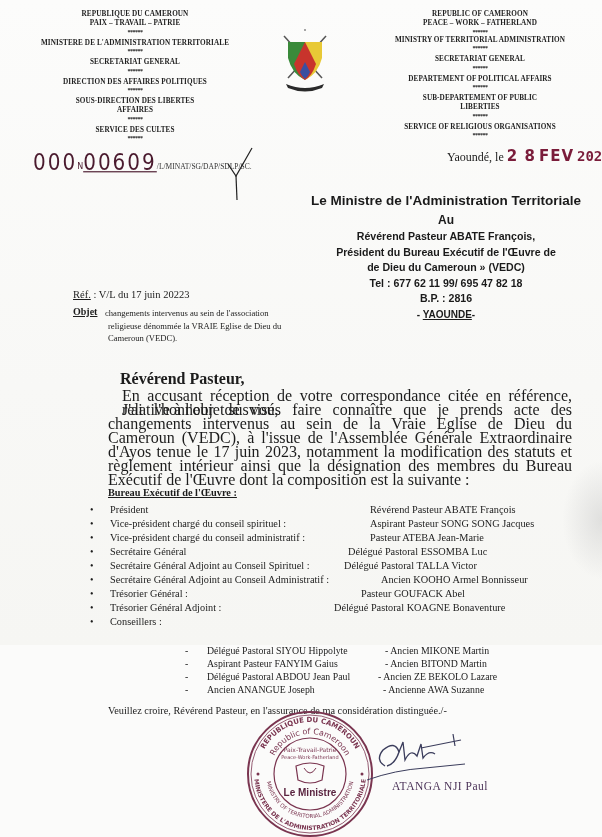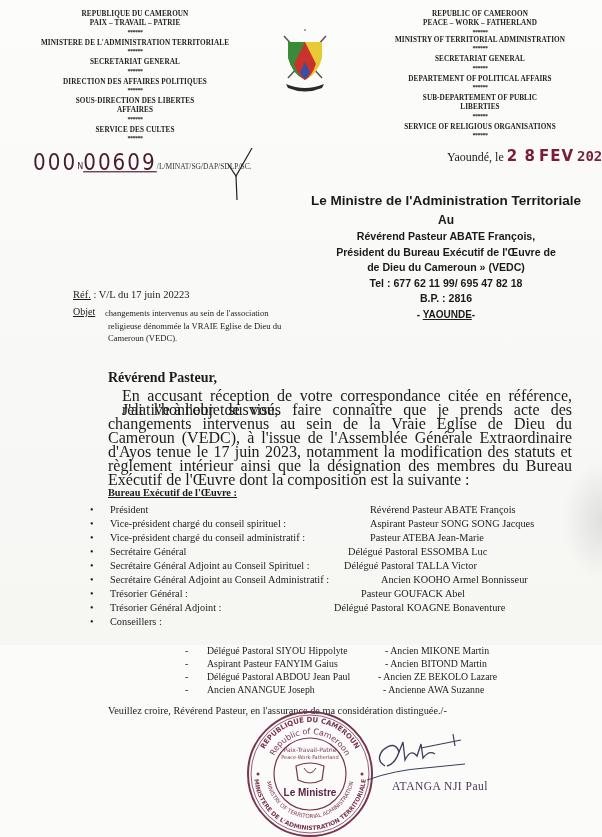--- a/index.html
+++ b/index.html
@@ -41,26 +41,26 @@
           font-family: "Liberation Sans", sans-serif; font-weight: bold; color: #1a1a1a; }
   .addr .title { font-size: 13.5px; line-height: 17px; }
   .addr .au { font-size: 12px; line-height: 17px; margin-top: 3px; }
   .addr .l { font-size: 10.6px; line-height: 15.5px; }
   .addr .u { text-decoration: underline; }
 
   
   .ref { position: absolute; left: 73px; top: 289px; font-size: 10.5px; }
   .ref .lab, .objet .lab { text-decoration: underline; font-weight: normal; }
   .objet { position: absolute; left: 73px; top: 306px; font-size: 8.6px; line-height: 12.5px; width: 250px; }
-  .objet .lab { font-size: 10px; font-weight: normal; position: absolute; left: 0; top: 0; }
+  .objet .lab { font-size: 10px; font-weight: bold; position: absolute; left: 0; top: 0; }
   .objet .txt { position:absolute; left: 32px; top: 1px; width: 230px; }
   .objet .txt .indent { padding-left: 3px; display:block; }
 
   
-  .salute { position: absolute; left: 108px; top: 370px; font-weight: bold; font-size: 14px; }
+  .salute { position: absolute; left: 120px; top: 370px; font-weight: bold; font-size: 16px; }
   .para { position: absolute; left: 108px; width: 462px; font-size: 16px; line-height: 14px; text-align: justify; }
   .p1 { top: 389px; left: 122px; width: 450px; }
   .p2 { top: 403px; left: 108px; width: 464px; text-indent: 14px; }
 
   .bureau-title { position: absolute; left: 108px; top: 487px; font-weight: bold; font-size: 10.3px;
                   text-decoration: underline; }
 
   .members { position: absolute; left: 90px; top: 504px; width: 500px; font-size: 10.3px; }
   .mrow { position: absolute; left: 0; height: 14px; white-space: nowrap; }
   .mrow .bullet { position:absolute; left: 0; top: 0; font-size: 10px; }

